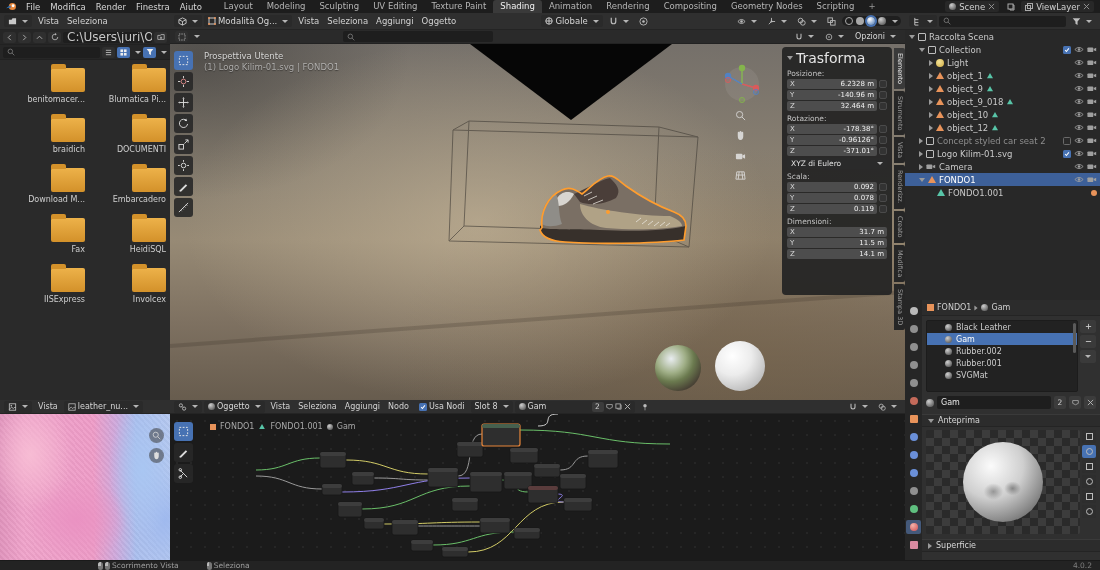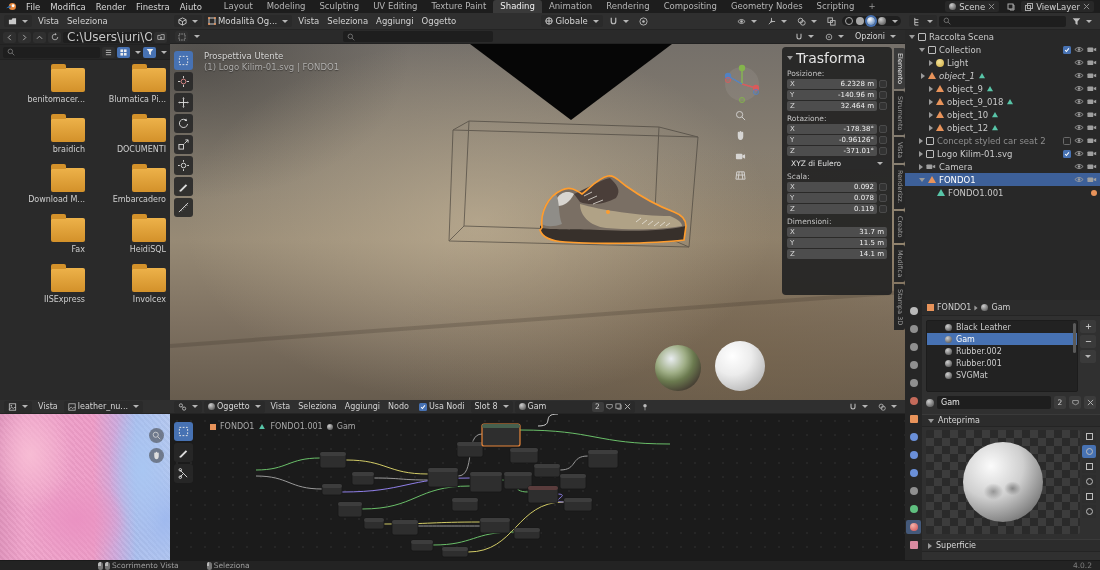--- a/index.html
+++ b/index.html
@@ -745,21 +745,21 @@
             </svg>
           </span>
           <span>
             <svg width="10" height="7" viewBox="0 0 12 8">
               <rect x="0.5" y="1.5" width="7" height="5.5" rx="1" fill="#9f9f9f"></rect>
               <path d="M8 3.5 11 1.8v4.4L8 4.8Z" fill="#9f9f9f"></path>
             </svg>
           </span>
         </div>
       </div>
-      <div class="ol-row" style="padding-left: 16px; font-style: italic;">
+      <div class="ol-row" style="padding-left: 24px;">
         <span class="tri-r"></span>
         <span class="tri-orange"></span>
         <span class="nowrap">object_1</span>
         <div class="tri-teal" style="transform: scale(0.75);"></div>
         <div class="ol-controls">
           <span>
             <svg width="10" height="7" viewBox="0 0 12 8">
               <path d="M1 4Q6 -1 11 4Q6 9 1 4Z" fill="none" stroke="#9f9f9f"></path>
               <circle cx="6" cy="4" r="1.5" fill="#9f9f9f"></circle>
             </svg>

